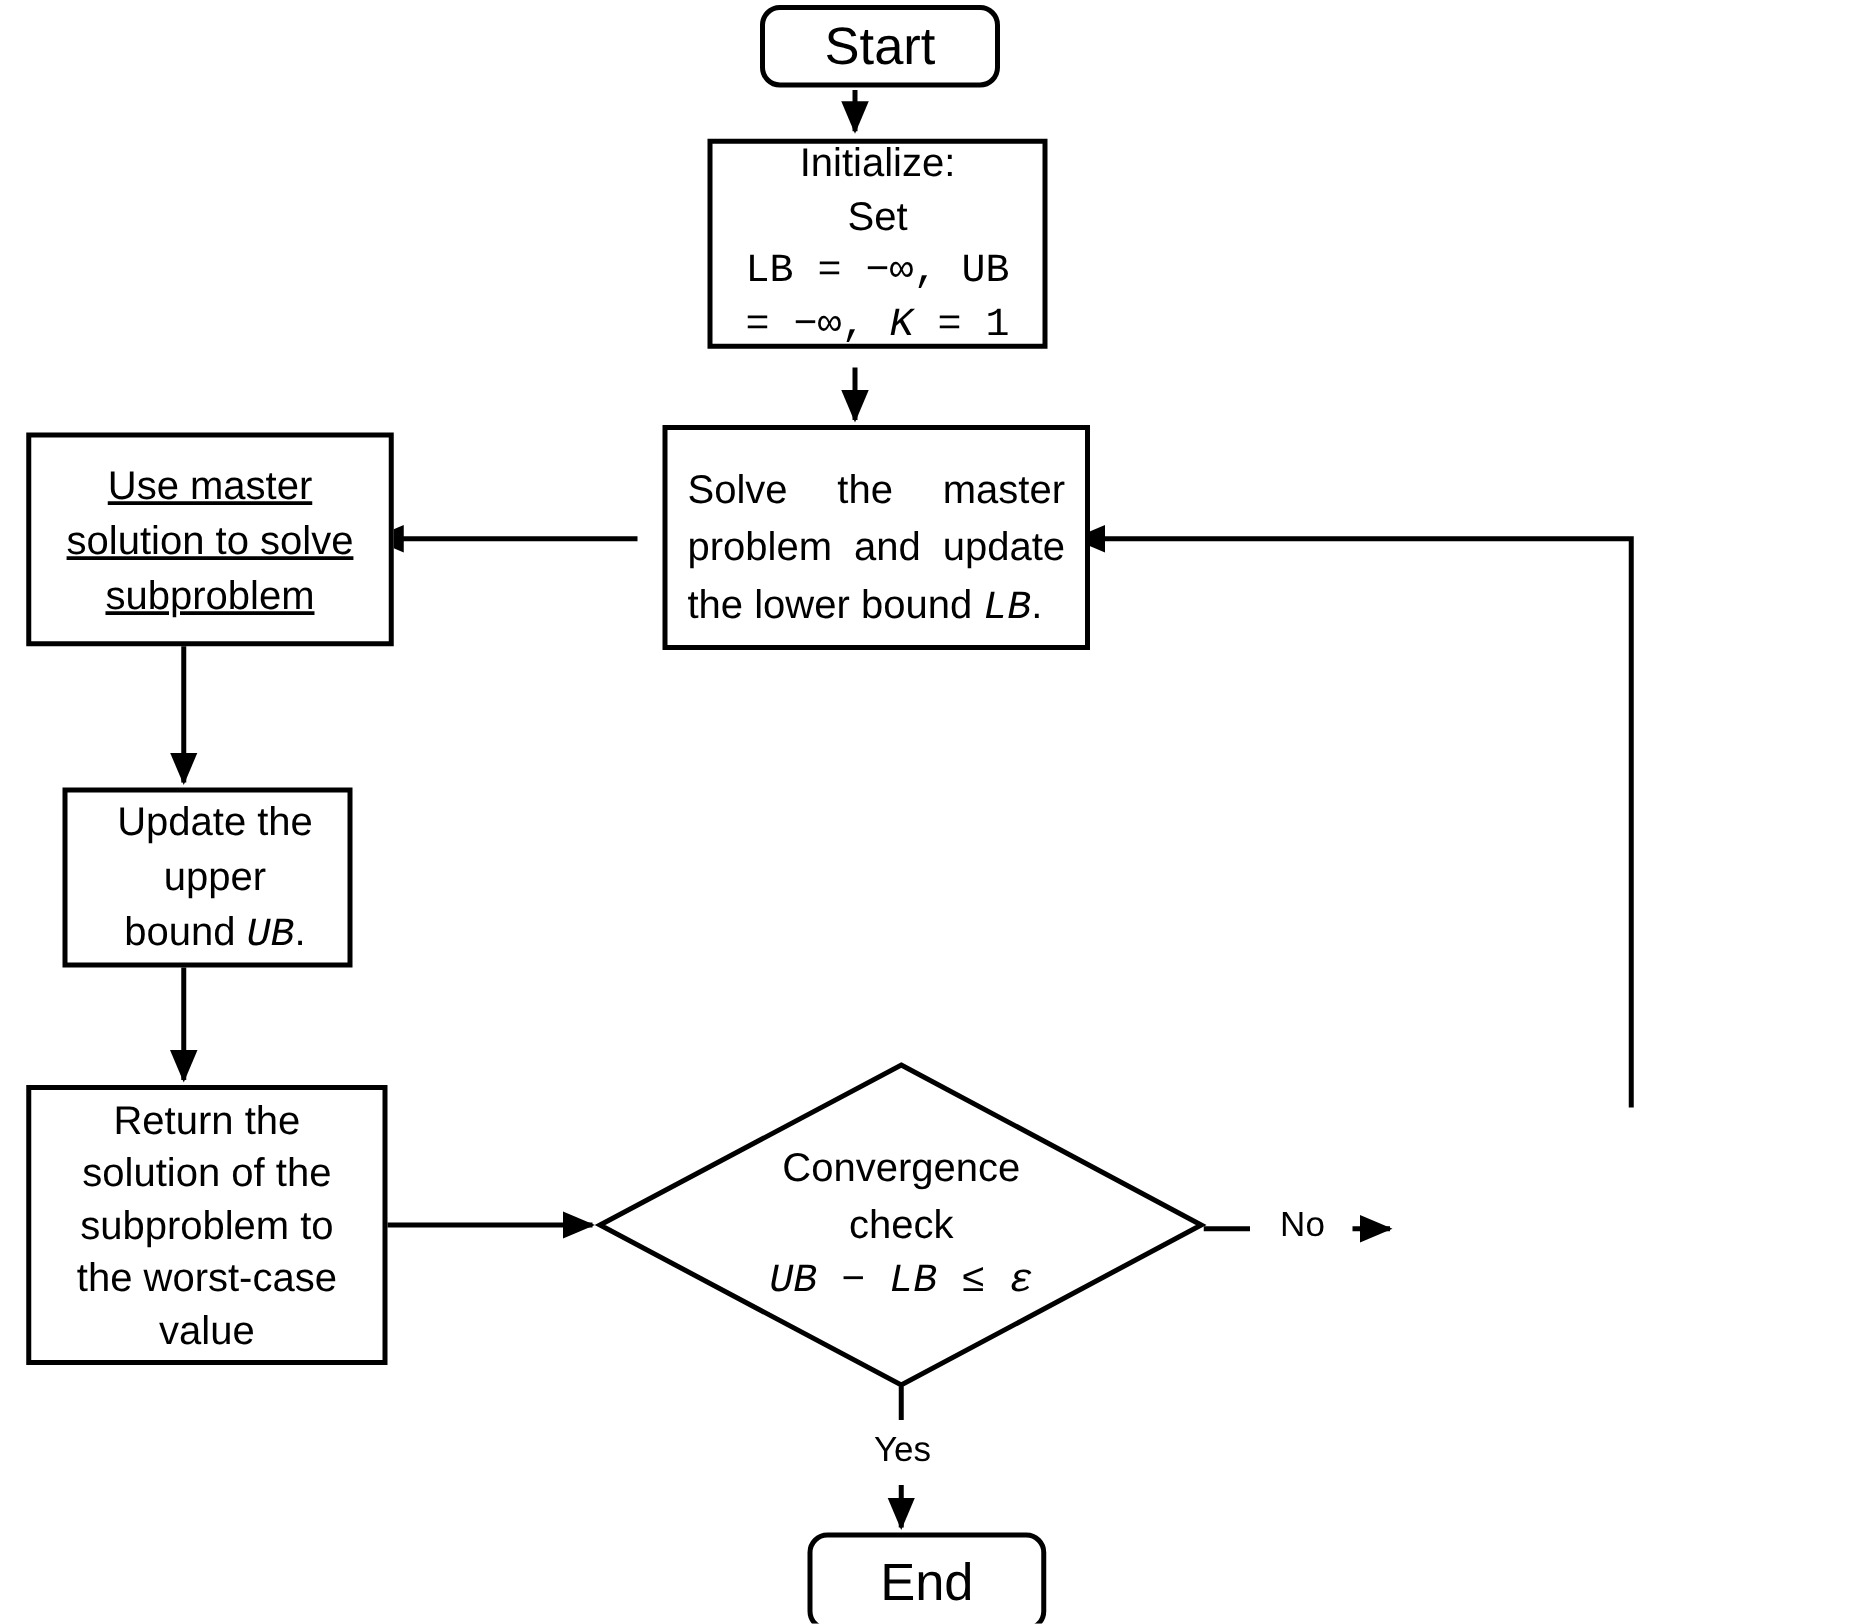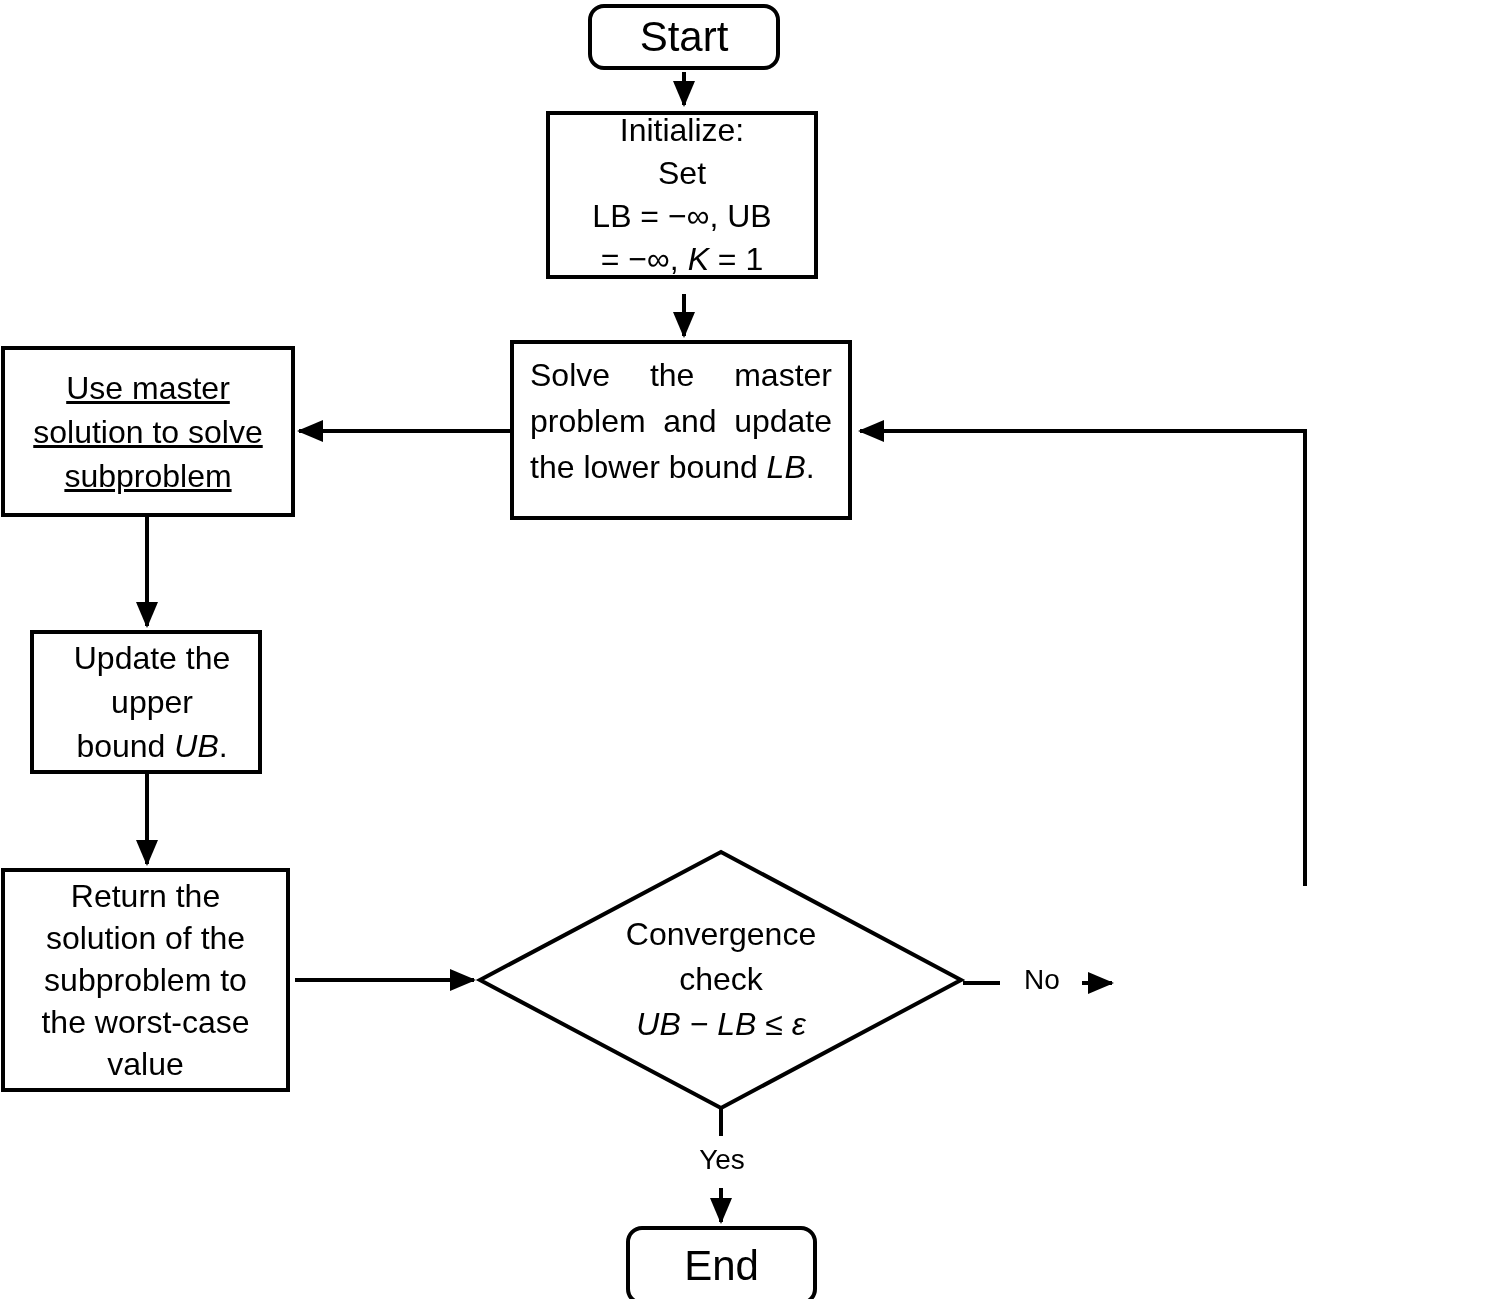--- a/index.html
+++ b/index.html
@@ -18,39 +18,40 @@
     box-sizing: border-box;
     border: 4px solid #000000;
     background: #ffffff;
     display: flex;
     flex-direction: column;
     align-items: center;
     justify-content: center;
     text-align: center;
     font-size: 32px;
     line-height: 44px;
+    margin-left: 20px;
   }
   .terminal {
     border-radius: 16px;
     font-size: 42px;
     line-height: 42px;
   }
-  .solve-node { display: block; text-align: justify; padding: 8px 16px; }
+  .solve-node { display: block; text-align: justify; padding: 24px 16px; }
   .solve-node p { margin: 0; text-align: justify; line-height: 46px; }
   .increase-node { line-height: 51px; }
   .return-node { line-height: 42px; }
   .init-node { line-height: 43px; }
   .diamond-text {
     position: absolute;
     text-align: center;
     font-size: 32px;
     line-height: 45px;
     background: transparent;
   }
-  .math { font-family: Liberation Sans, sans-serif; }
+  .math { font-family: Liberation Mono, monospace; }
   .it { font-style: italic; }
   .edge-label {
     position: absolute;
     font-size: 28px;
     line-height: 44px;
     text-align: center;
     background: #ffffff;
   }
 </style>
 </head>

